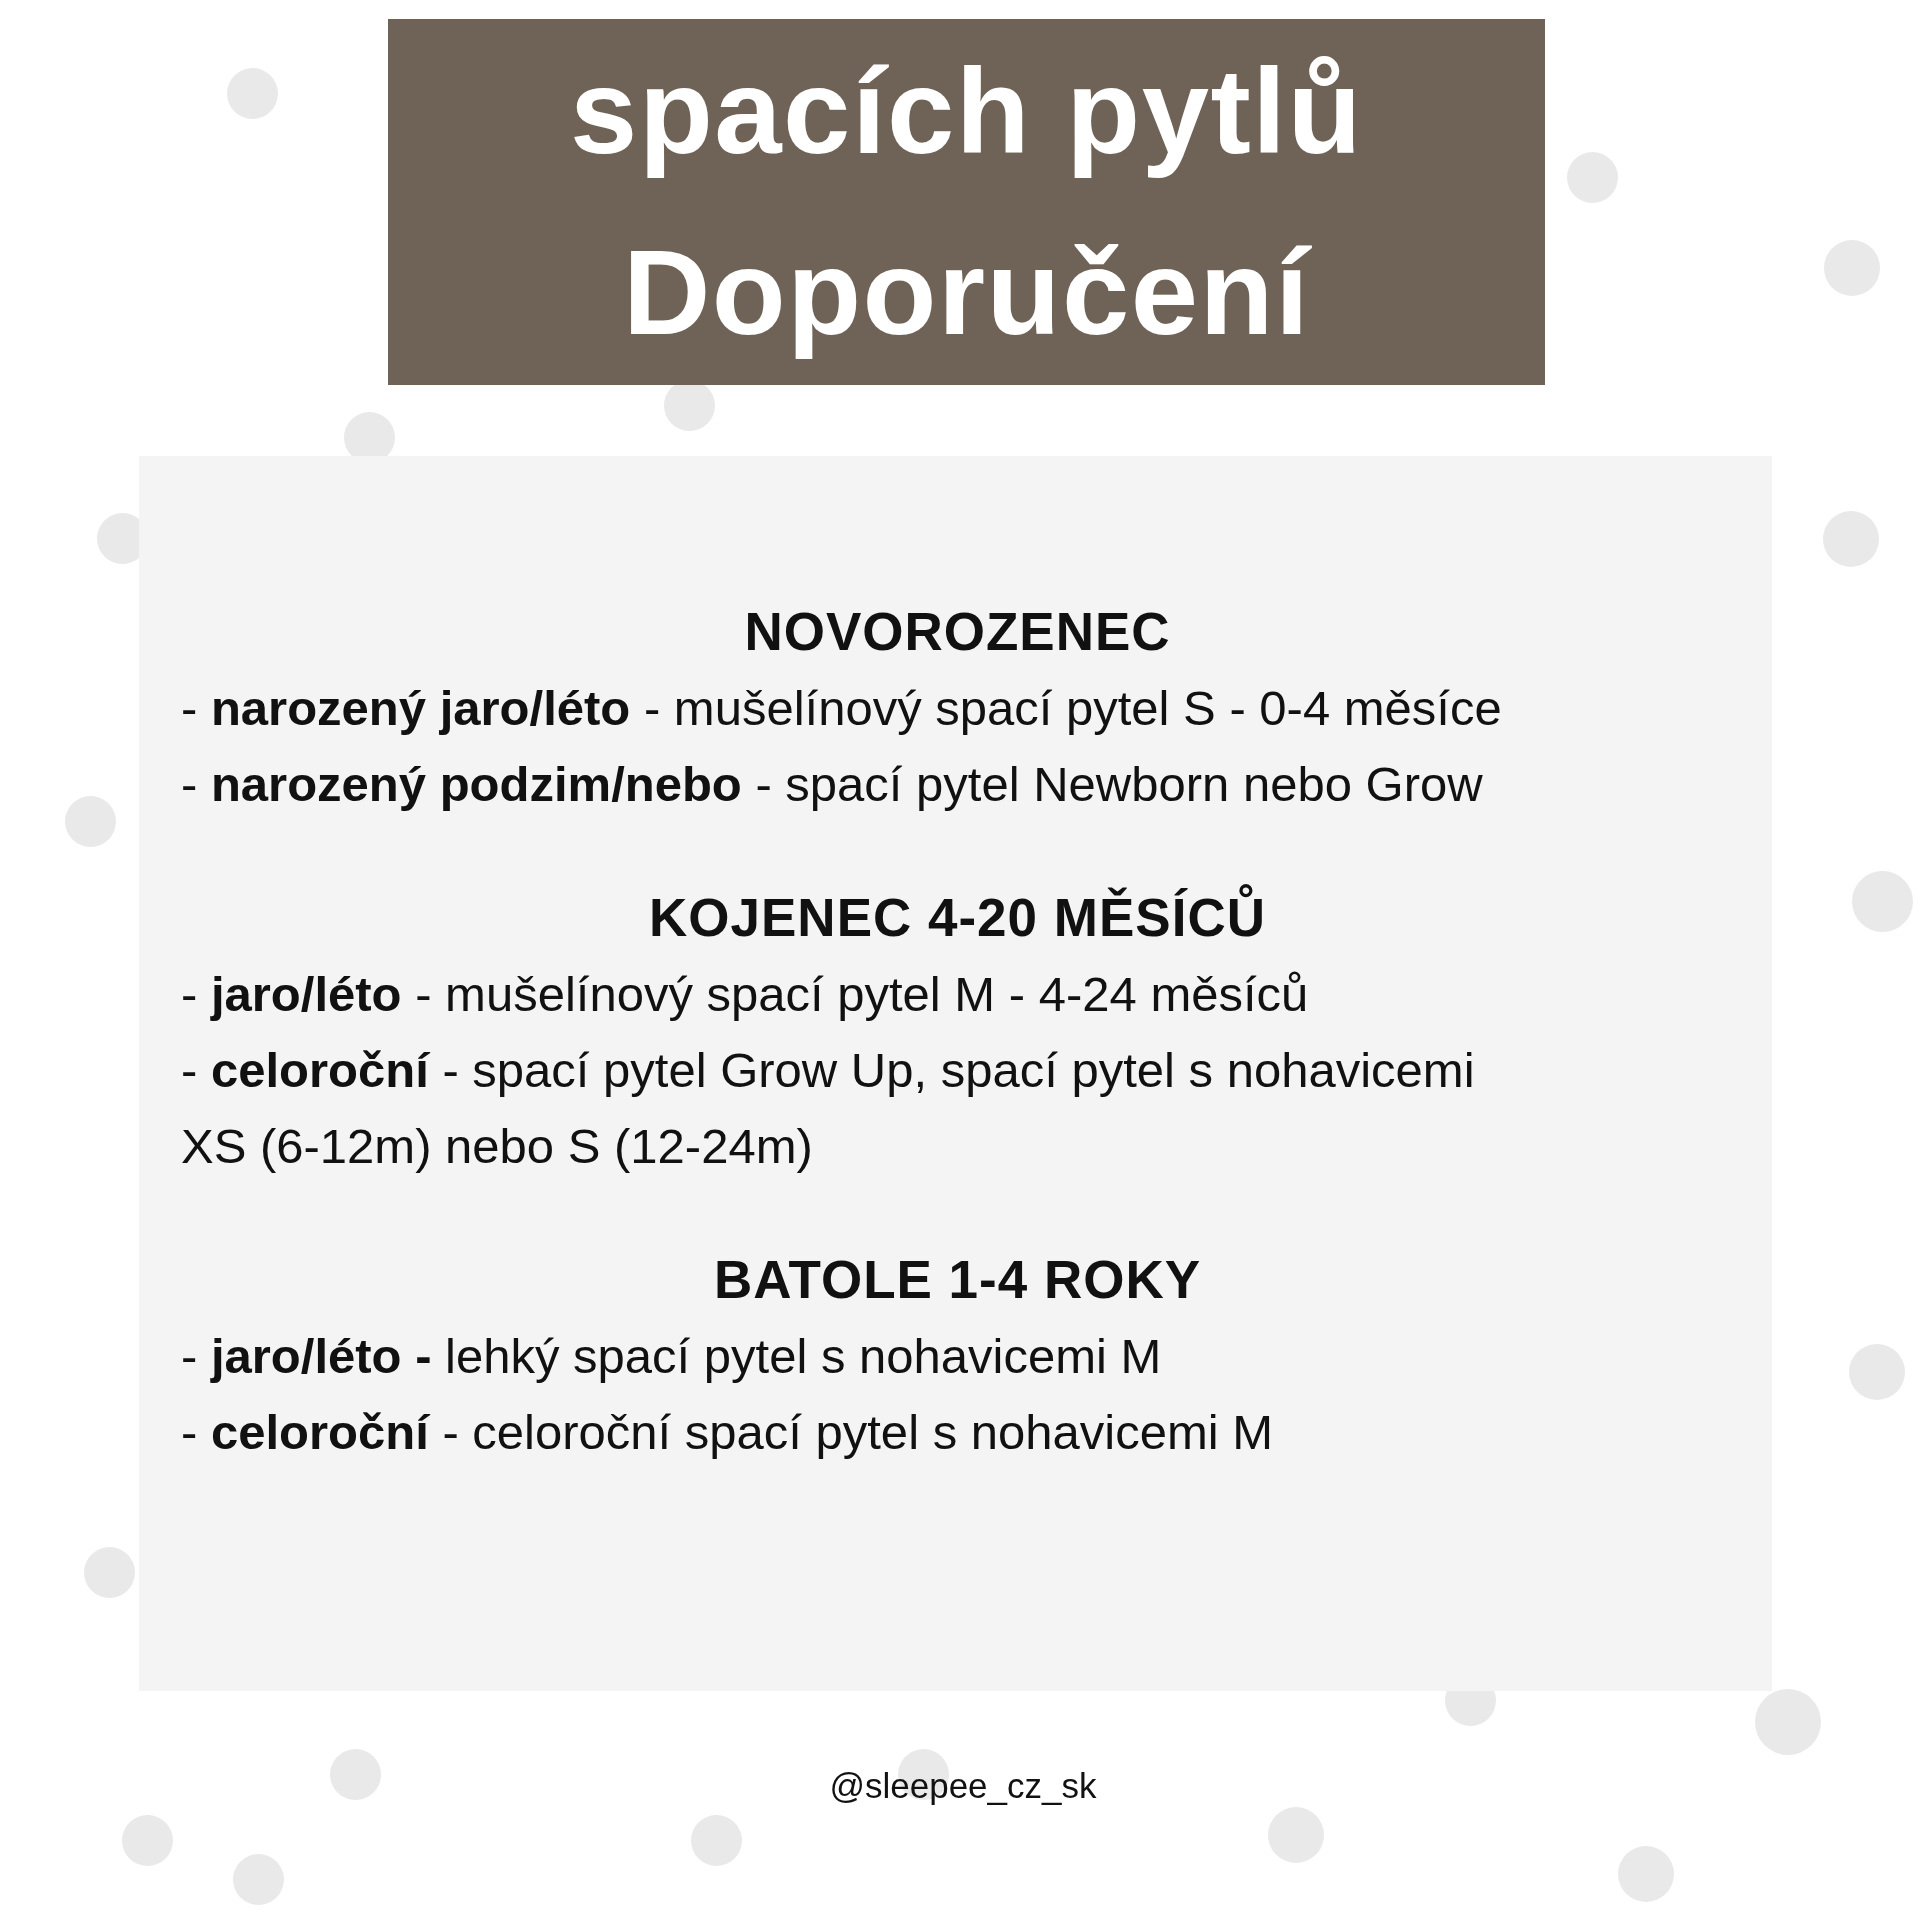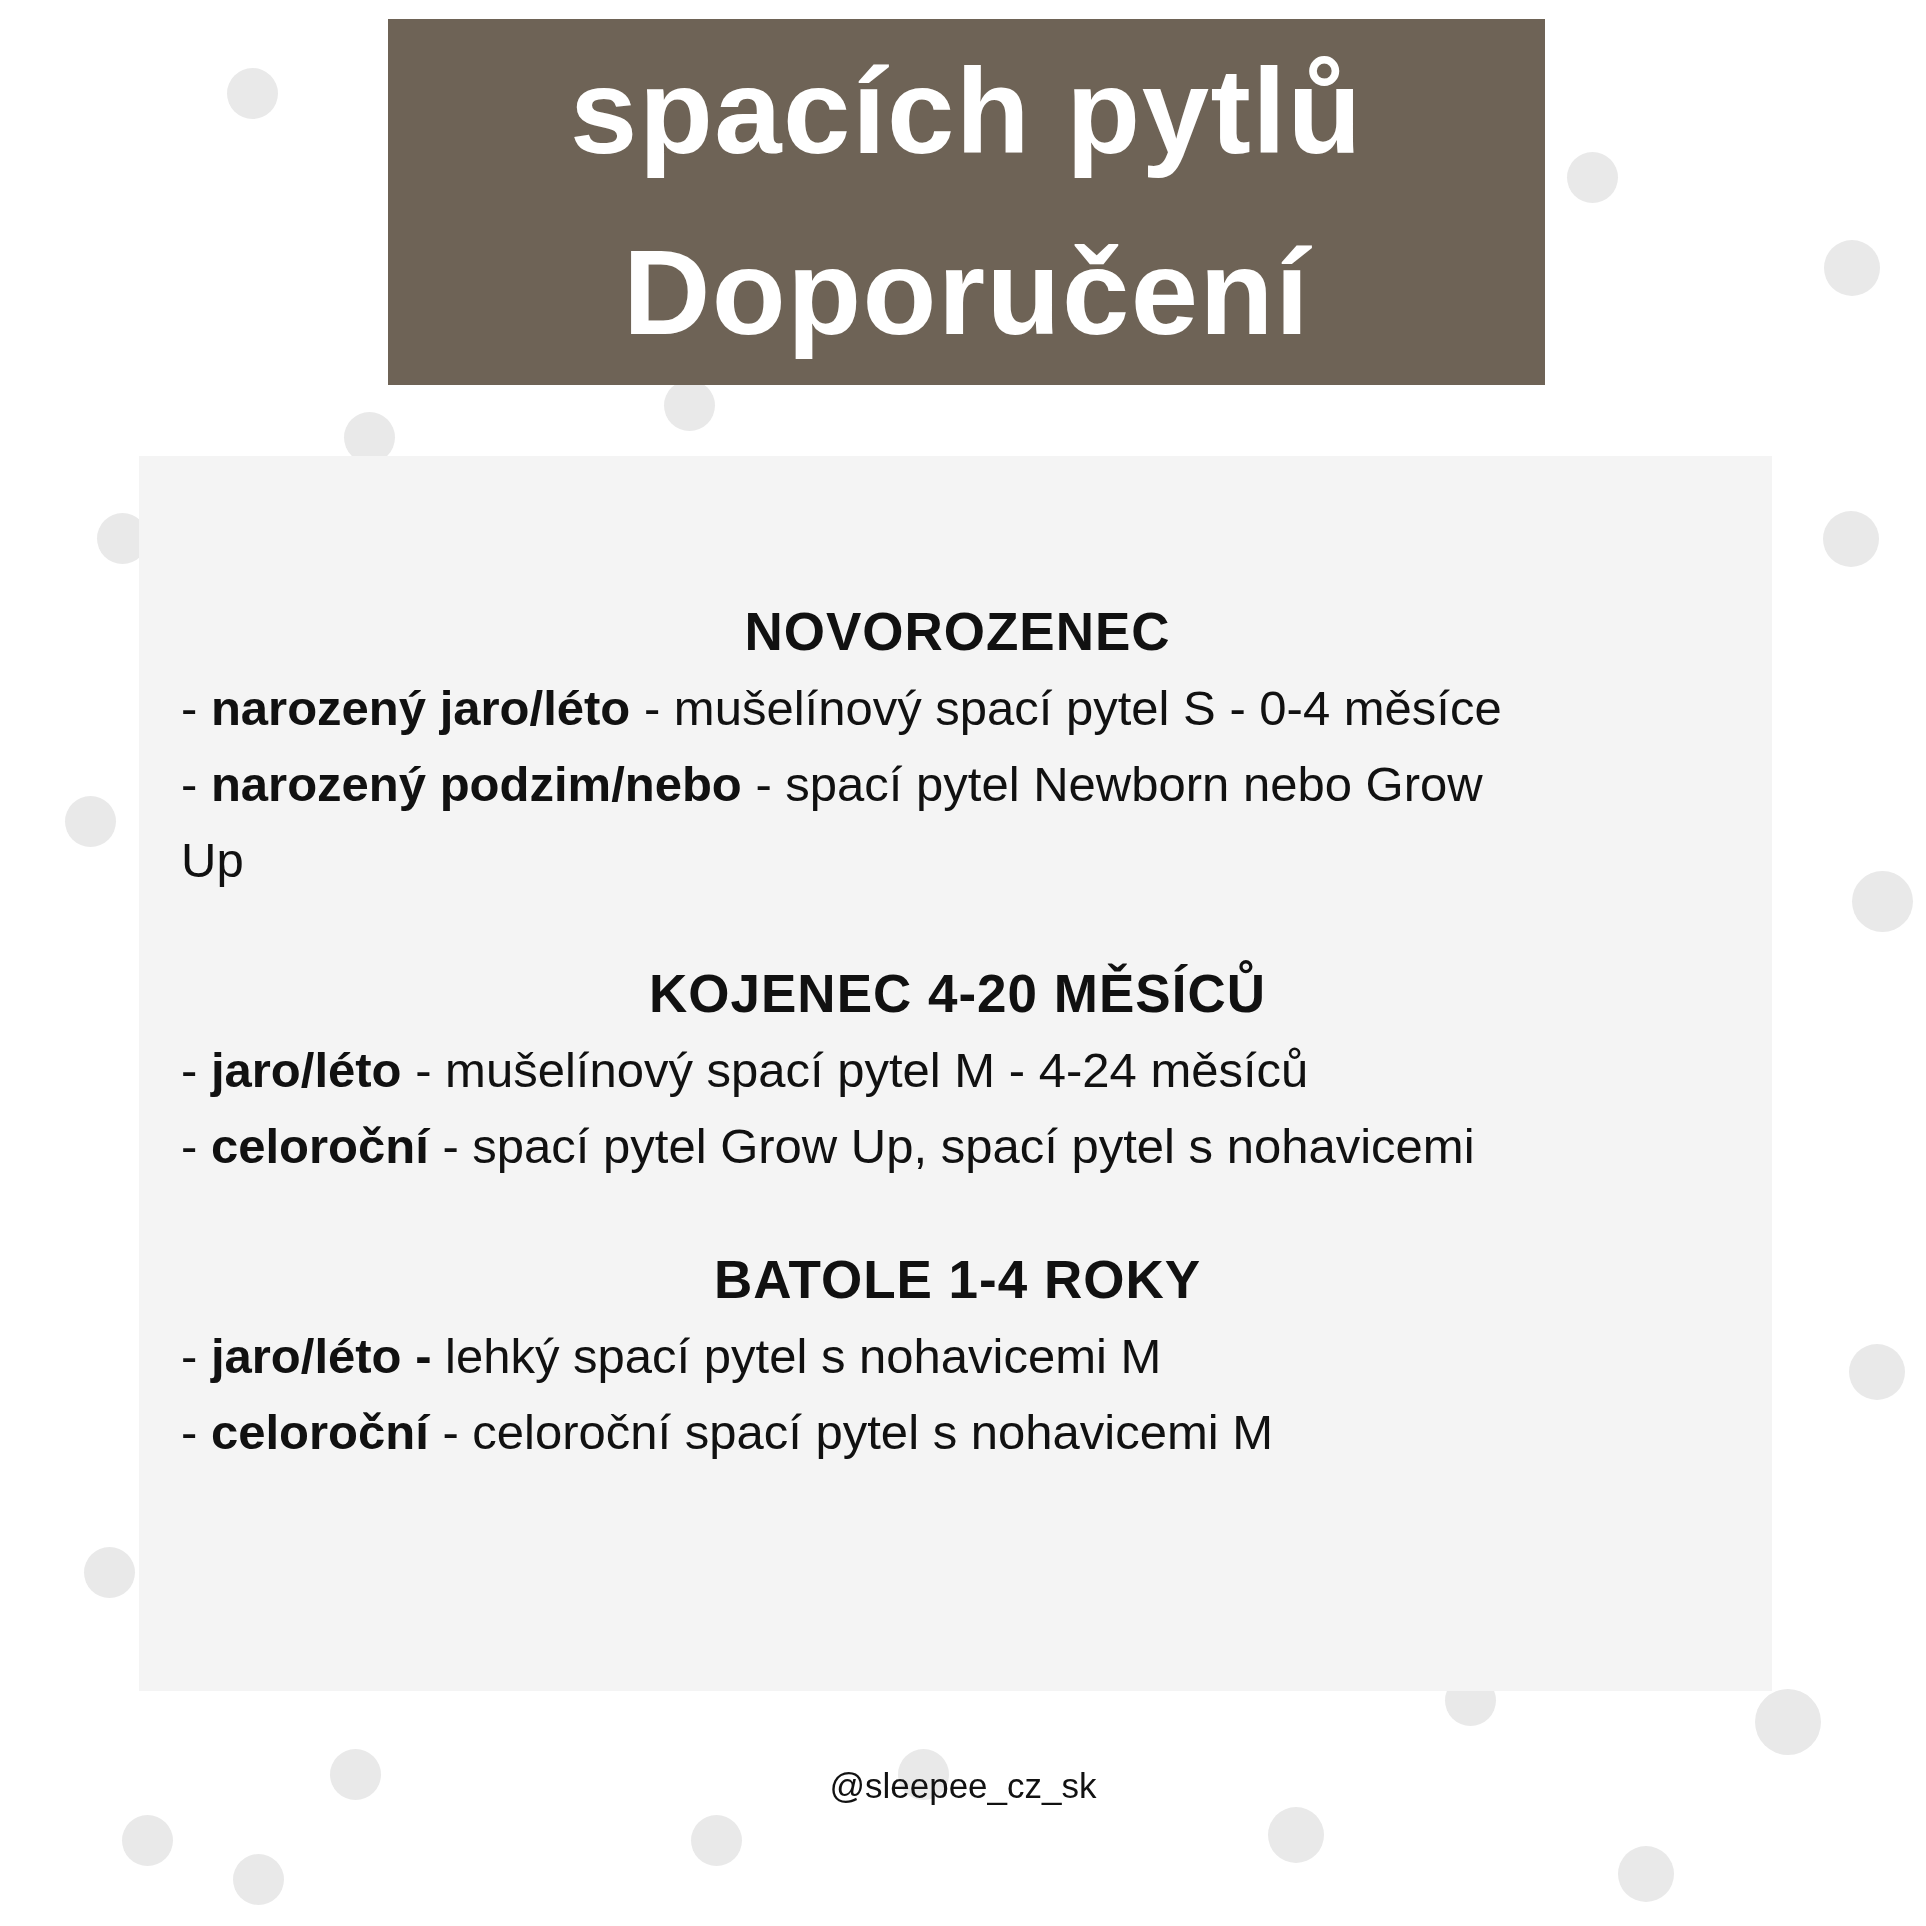--- a/index.html
+++ b/index.html
@@ -110,27 +110,27 @@
     <div class="title-line">spacích pytlů</div>
     <div class="title-line">Doporučení</div>
   </div>
 
   <div class="card">
 
     <div class="section">
       <div class="section-heading">NOVOROZENEC</div>
       <div class="line"><span>- </span><b>narozený jaro/léto</b><span> - mušelínový spací pytel S - 0-4 měsíce</span></div>
       <div class="line"><span>- </span><b>narozený podzim/nebo</b><span> - spací pytel Newborn nebo Grow</span></div>
-      <div class="line"><span></span><b></b><span>Up</span></div>
     </div>
 
     <div class="section">
       <div class="section-heading">KOJENEC 4-20 MĚSÍCŮ</div>
       <div class="line"><span>- </span><b>jaro/léto</b><span> - mušelínový spací pytel M - 4-24 měsíců</span></div>
       <div class="line"><span>- </span><b>celoroční</b><span> - spací pytel Grow Up, spací pytel s nohavicemi</span></div>
+      <div class="line"><span></span><b></b><span>XS (6-12m) nebo S (12-24m)</span></div>
     </div>
 
     <div class="section">
       <div class="section-heading">BATOLE 1-4 ROKY</div>
       <div class="line"><span>- </span><b>jaro/léto -</b><span> lehký spací pytel s nohavicemi M</span></div>
       <div class="line"><span>- </span><b>celoroční</b><span> - celoroční spací pytel s nohavicemi M</span></div>
     </div>
 
   </div>
 

